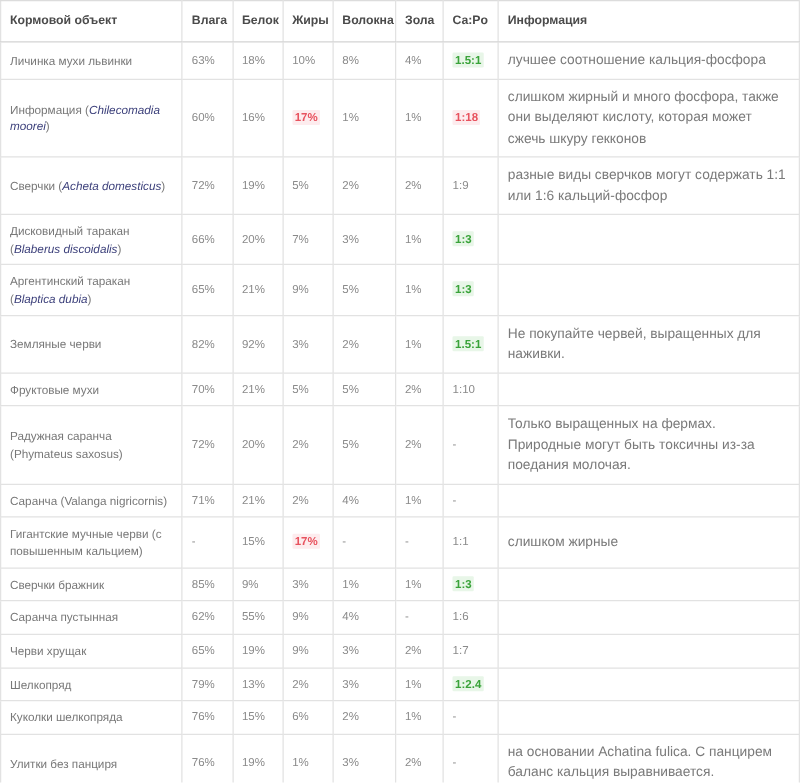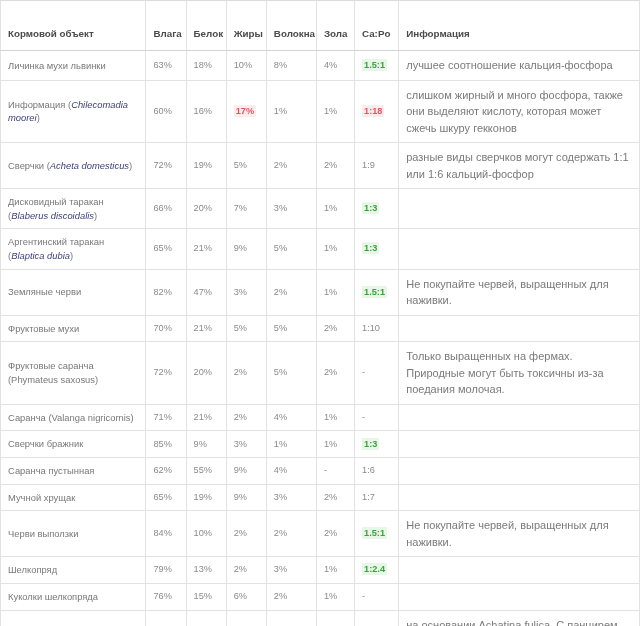--- a/index.html
+++ b/index.html
@@ -36,21 +36,21 @@
     padding: 6px 7px;
     vertical-align: middle;
     text-align: left;
     background: #ffffff;
   }
 
   table.feeder-table thead th {
     font-weight: bold;
     color: #4b4b4b;
     font-size: 9.8px;
-    padding-top: 26px;
+    padding-top: 9px;
     padding-bottom: 9px;
     border-bottom: 1px solid #d4d4d4;
     white-space: nowrap;
   }
 
   
   col.c-name  { width: 145px; }
   col.c-num   { width: 40px;  }
   col.c-num-w { width: 50px;  }
   col.c-ash   { width: 38px;  }
@@ -177,96 +177,96 @@
           <td class="cell-num">21%</td>
           <td class="cell-num">9%</td>
           <td class="cell-num">5%</td>
           <td class="cell-num">1%</td>
           <td class="cell-cap"><span class="v-green hl-green">1:3</span></td>
           <td class="cell-info"></td>
         </tr>
         <tr>
           <td class="cell-name"><span>Земляные черви</span></td>
           <td class="cell-num">82%</td>
-          <td class="cell-num">47%</td>
+          <td class="cell-num">92%</td>
           <td class="cell-num">3%</td>
           <td class="cell-num">2%</td>
           <td class="cell-num">1%</td>
           <td class="cell-cap"><span class="v-green hl-green">1.5:1</span></td>
           <td class="cell-info">Не покупайте червей, выращенных для наживки.</td>
         </tr>
         <tr>
           <td class="cell-name"><span>Фруктовые мухи</span></td>
           <td class="cell-num">70%</td>
           <td class="cell-num">21%</td>
           <td class="cell-num">5%</td>
           <td class="cell-num">5%</td>
           <td class="cell-num">2%</td>
           <td class="cell-cap">1:10</td>
           <td class="cell-info"></td>
         </tr>
         <tr>
-          <td class="cell-name"><span>Фруктовые саранча (Phymateus saxosus)</span></td>
+          <td class="cell-name"><span>Радужная саранча (Phymateus saxosus)</span></td>
           <td class="cell-num">72%</td>
           <td class="cell-num">20%</td>
           <td class="cell-num">2%</td>
           <td class="cell-num">5%</td>
           <td class="cell-num">2%</td>
           <td class="cell-cap">-</td>
           <td class="cell-info">Только выращенных на фермах. Природные могут быть токсичны из-за поедания молочая.</td>
         </tr>
         <tr>
           <td class="cell-name"><span>Саранча (Valanga nigricornis)</span></td>
           <td class="cell-num">71%</td>
           <td class="cell-num">21%</td>
           <td class="cell-num">2%</td>
           <td class="cell-num">4%</td>
           <td class="cell-num">1%</td>
           <td class="cell-cap">-</td>
           <td class="cell-info"></td>
         </tr>
         <tr>
+          <td class="cell-name"><span>Гигантские мучные черви (с повышенным кальцием)</span></td>
+          <td class="cell-num">-</td>
+          <td class="cell-num">15%</td>
+          <td class="cell-num"><span class="v-red hl-red">17%</span></td>
+          <td class="cell-num">-</td>
+          <td class="cell-num">-</td>
+          <td class="cell-cap">1:1</td>
+          <td class="cell-info">слишком жирные</td>
+        </tr>
+        <tr>
           <td class="cell-name"><span>Сверчки бражник</span></td>
           <td class="cell-num">85%</td>
           <td class="cell-num">9%</td>
           <td class="cell-num">3%</td>
           <td class="cell-num">1%</td>
           <td class="cell-num">1%</td>
           <td class="cell-cap"><span class="v-green hl-green">1:3</span></td>
           <td class="cell-info"></td>
         </tr>
         <tr>
           <td class="cell-name"><span>Саранча пустынная</span></td>
           <td class="cell-num">62%</td>
           <td class="cell-num">55%</td>
           <td class="cell-num">9%</td>
           <td class="cell-num">4%</td>
           <td class="cell-num">-</td>
           <td class="cell-cap">1:6</td>
           <td class="cell-info"></td>
         </tr>
         <tr>
-          <td class="cell-name"><span>Мучной хрущак</span></td>
+          <td class="cell-name"><span>Черви хрущак</span></td>
           <td class="cell-num">65%</td>
           <td class="cell-num">19%</td>
           <td class="cell-num">9%</td>
           <td class="cell-num">3%</td>
           <td class="cell-num">2%</td>
           <td class="cell-cap">1:7</td>
           <td class="cell-info"></td>
-        </tr>
-        <tr>
-          <td class="cell-name"><span>Черви выползки</span></td>
-          <td class="cell-num">84%</td>
-          <td class="cell-num">10%</td>
-          <td class="cell-num">2%</td>
-          <td class="cell-num">2%</td>
-          <td class="cell-num">2%</td>
-          <td class="cell-cap"><span class="v-green hl-green">1.5:1</span></td>
-          <td class="cell-info">Не покупайте червей, выращенных для наживки.</td>
         </tr>
         <tr>
           <td class="cell-name"><span>Шелкопряд</span></td>
           <td class="cell-num">79%</td>
           <td class="cell-num">13%</td>
           <td class="cell-num">2%</td>
           <td class="cell-num">3%</td>
           <td class="cell-num">1%</td>
           <td class="cell-cap"><span class="v-green hl-green">1:2.4</span></td>
           <td class="cell-info"></td>

